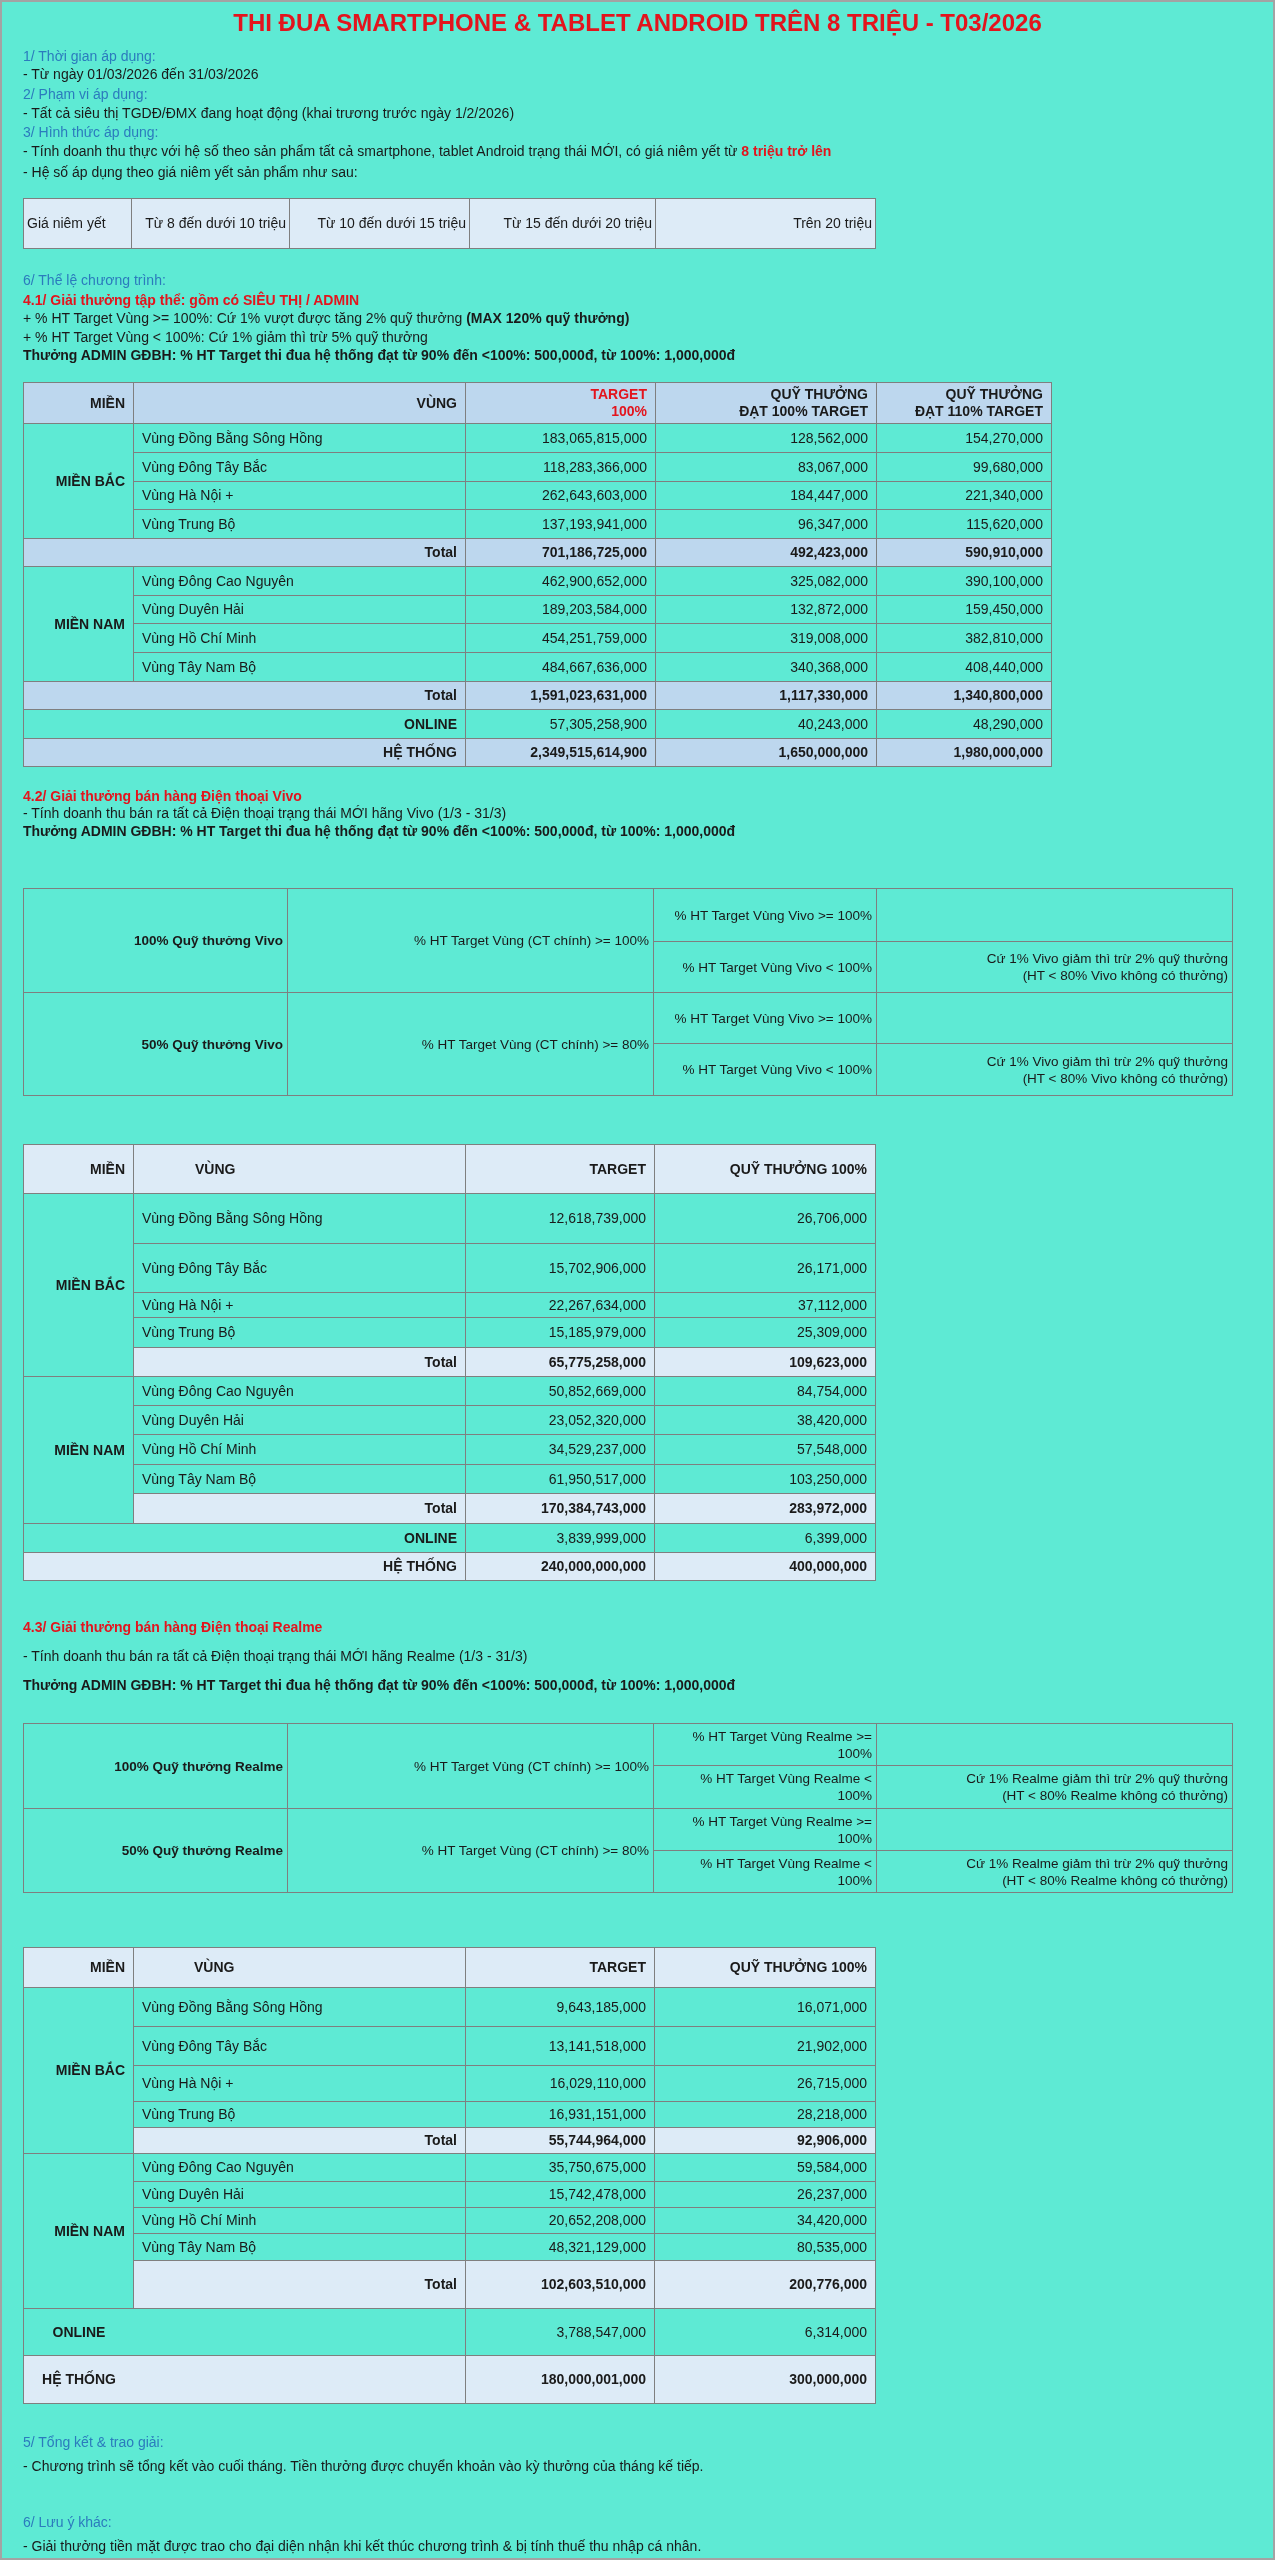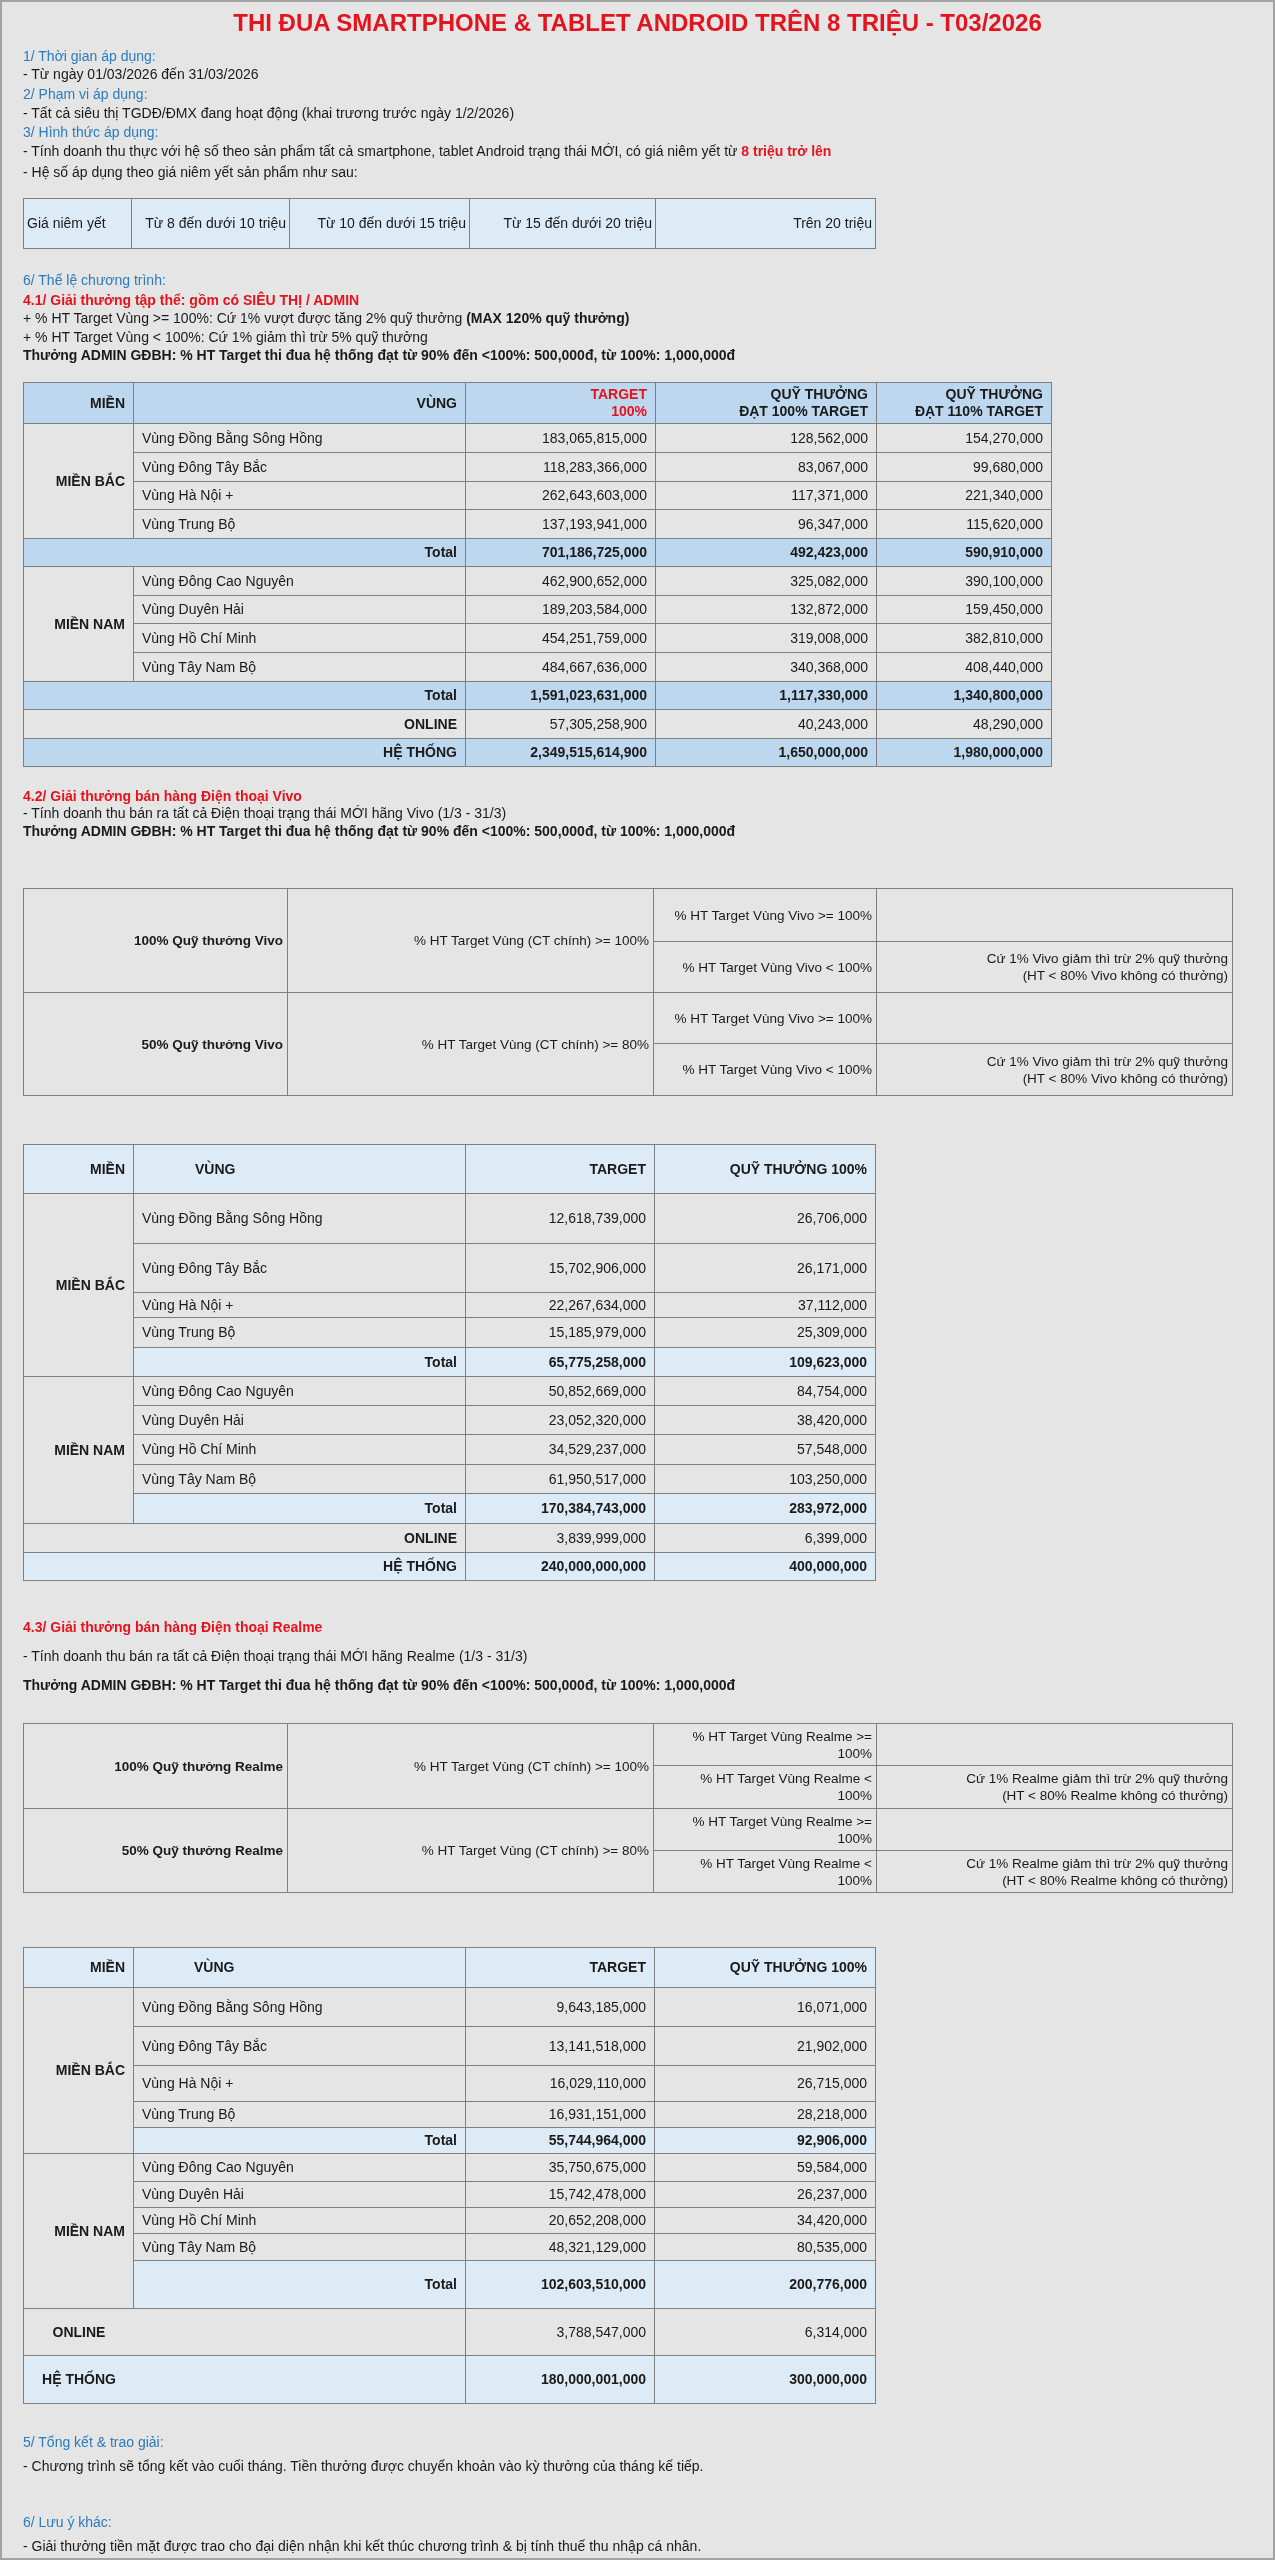--- a/index.html
+++ b/index.html
@@ -1,18 +1,18 @@
 <!DOCTYPE html>
 <html><head>
 <meta charset="utf-8">
 <style>
   *{box-sizing:border-box;}
   html,body{margin:0;padding:0;}
   body{width:1275px;height:2560px;background:#ffffff;font-family:"Liberation Sans",sans-serif;color:#1a1a1a;overflow:hidden;}
-  .page{position:relative;width:1275px;height:2560px;background:#e5e5e5;}
+  .page{position:relative;width:1275px;height:2560px;background:#5eead4;}
   .frame{position:absolute;left:0;top:0;width:1275px;height:2560px;border:2px solid #a3a3a3;pointer-events:none;}
   .title{position:absolute;left:0;top:8px;width:1275px;text-align:center;font-size:24px;line-height:30px;font-weight:bold;color:#e3141d;white-space:nowrap;}
   .ln{position:absolute;left:23px;font-size:14px;line-height:18px;white-space:nowrap;color:#1a1a1a;}
   .h-blue{color:#2b7bbd;}
   .h-red{color:#e3141d;font-weight:bold;}
   .b{font-weight:bold;}
   .red-b{color:#e3141d;font-weight:bold;}
   .red{color:#e3141d;}
   table{position:absolute;border-collapse:collapse;table-layout:fixed;font-size:14px;color:#1a1a1a;}
   td,th{border:1px solid #7f7f7f;padding:0 8px;vertical-align:middle;white-space:nowrap;overflow:hidden;line-height:17px;}
@@ -96,21 +96,21 @@
     </tr>
     <tr style="height:29px">
       <td class="l">Vùng Đông Tây Bắc</td>
       <td class="r">118,283,366,000</td>
       <td class="r">83,067,000</td>
       <td class="r">99,680,000</td>
     </tr>
     <tr style="height:28px">
       <td class="l">Vùng Hà Nội +</td>
       <td class="r">262,643,603,000</td>
-      <td class="r">117,371,000</td>
+      <td class="r">184,447,000</td>
       <td class="r">221,340,000</td>
     </tr>
     <tr style="height:29px">
       <td class="l">Vùng Trung Bộ</td>
       <td class="r">137,193,941,000</td>
       <td class="r">96,347,000</td>
       <td class="r">115,620,000</td>
     </tr>
     <tr class="hb b" style="height:28px">
       <td colspan="2" class="c">Total</td>

